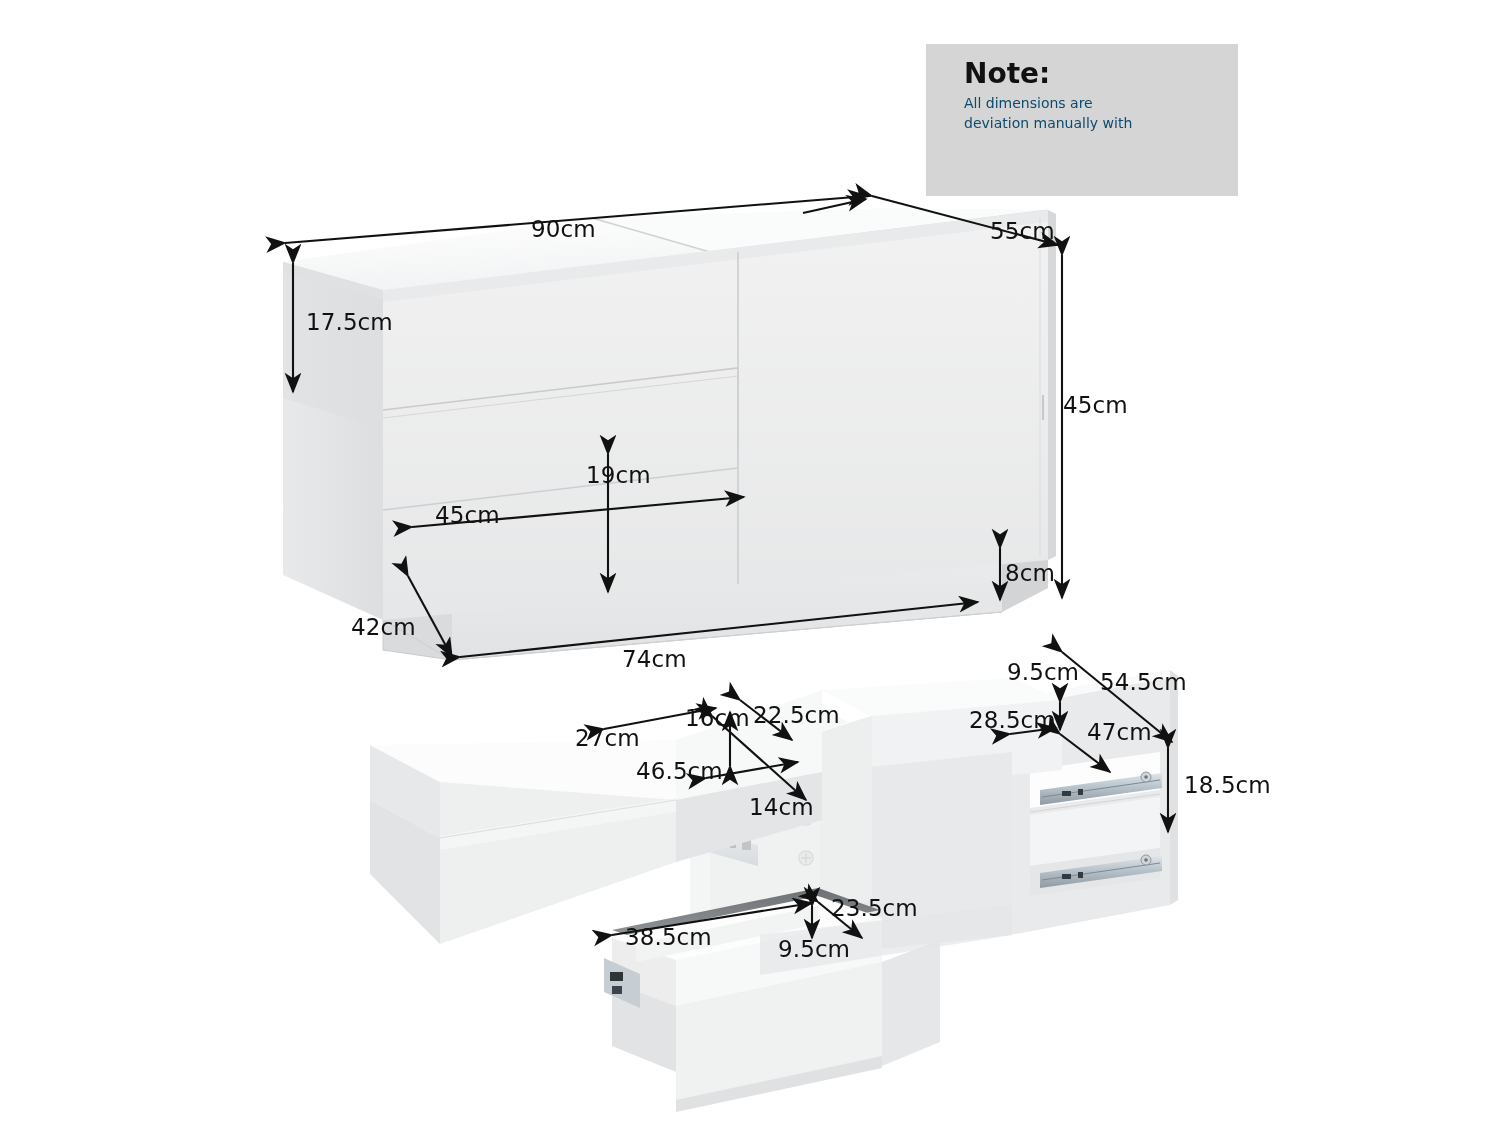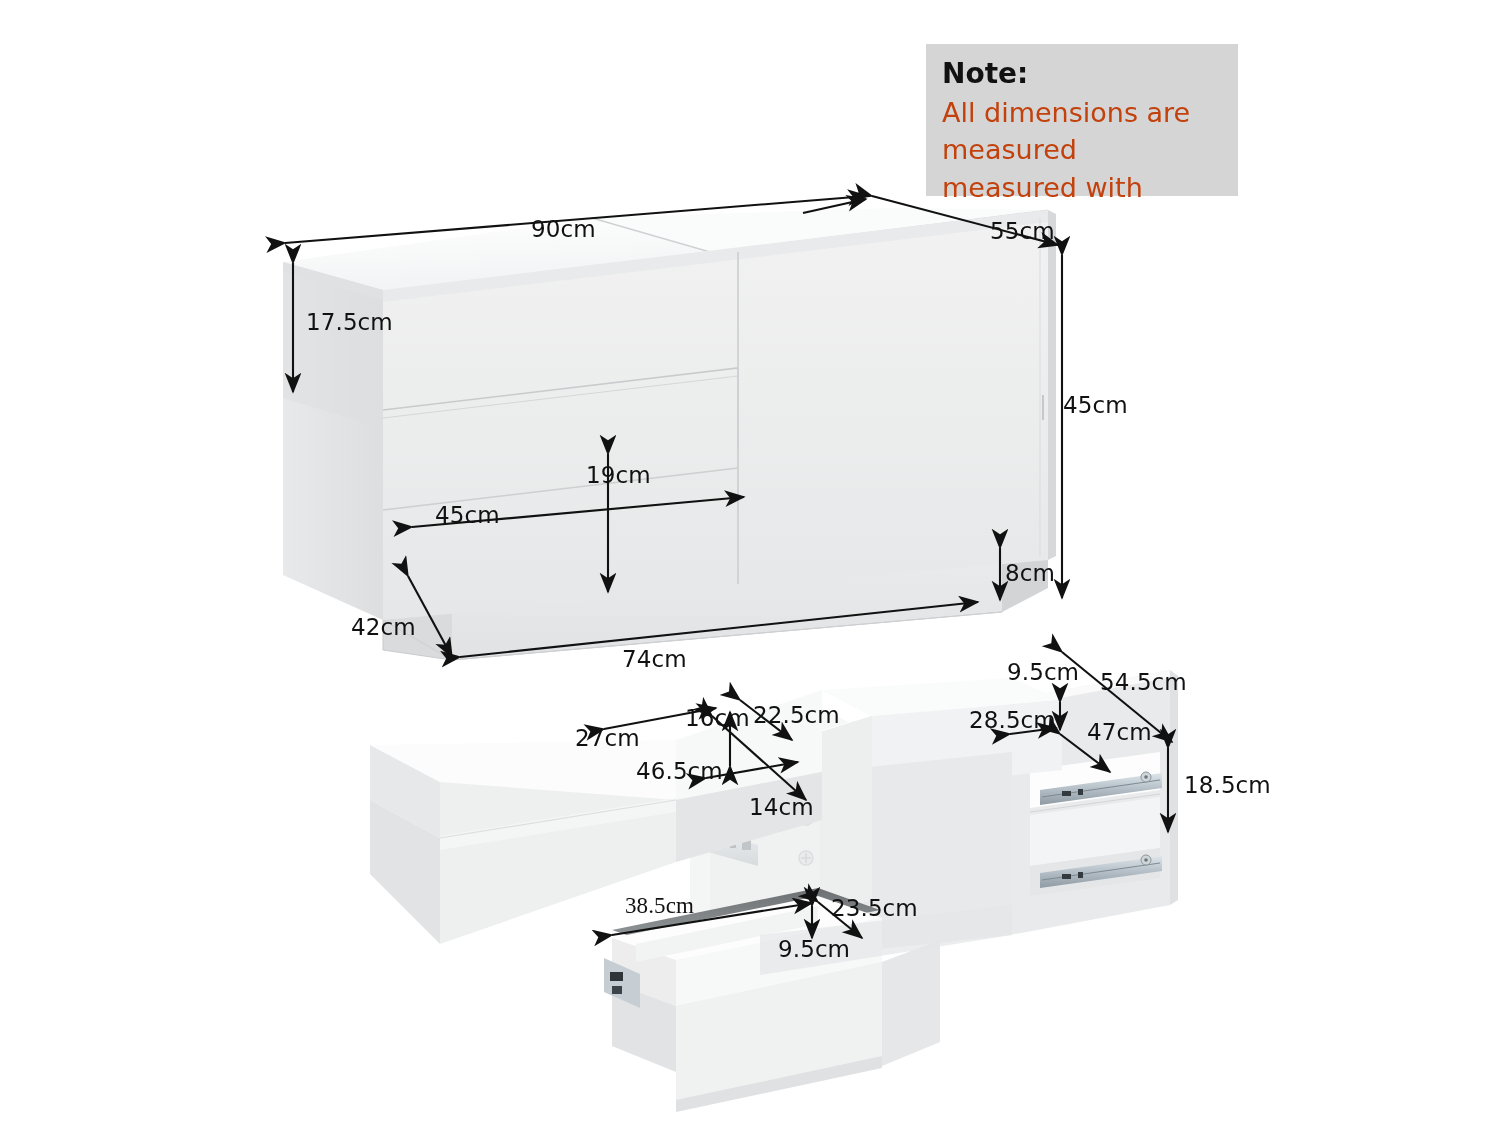--- a/index.html
+++ b/index.html
@@ -4,23 +4,23 @@
 <style>
   html,body{margin:0;padding:0;background:#ffffff;}
   body{width:1500px;height:1125px;position:relative;overflow:hidden;
        font-family:"DejaVu Sans","Liberation Sans",sans-serif;color:#111;}
   .stage{position:absolute;left:0;top:0;width:1500px;height:1125px;}
   svg.layer{position:absolute;left:0;top:0;width:1500px;height:1125px;overflow:visible;}
   .dimlabel{position:absolute;font-size:23px;font-weight:400;color:#111;
             white-space:nowrap;letter-spacing:.1px;line-height:1;}
   
   .notebox{position:absolute;left:926px;top:44px;width:312px;height:152px;
-           background:#d5d5d5;padding:14px 18px 0 16px;box-sizing:border-box;}
+           background:#d5d5d5;padding:14px 18px 0 38px;box-sizing:border-box;}
   .note-title{font-size:28px;font-weight:bold;color:#111;margin:0 0 4px 0;line-height:1.15;}
-  .note-body{font-size:27px;color:#c2410c;line-height:1.38;margin:0;}
+  .note-body{font-size:14px;color:#0c4a6e;line-height:1.38;margin:0;}
   
   .badge{position:absolute;left:748px;top:141px;width:100px;height:113px;}
   .badge-num{position:absolute;left:0;top:30px;width:100px;text-align:center;
              font-size:30px;font-weight:bold;color:#111;line-height:1;}
   .badge-unit{position:absolute;left:0;top:60px;width:100px;text-align:center;
               font-size:22px;font-weight:bold;color:#111;line-height:1;}
 </style>
 </head>
 <body>
 
@@ -261,24 +261,24 @@
   <div class="dimlabel" style="left:575px;top:727px;">27cm</div>
   <div class="dimlabel" style="left:685px;top:707px;">16cm</div>
   <div class="dimlabel" style="left:753px;top:704px;">22.5cm</div>
   <div class="dimlabel" style="left:636px;top:760px;">46.5cm</div>
   <div class="dimlabel" style="left:749px;top:796px;">14cm</div>
   <div class="dimlabel" style="left:1007px;top:661px;">9.5cm</div>
   <div class="dimlabel" style="left:1100px;top:671px;">54.5cm</div>
   <div class="dimlabel" style="left:969px;top:709px;">28.5cm</div>
   <div class="dimlabel" style="left:1087px;top:721px;">47cm</div>
   <div class="dimlabel" style="left:1184px;top:774px;">18.5cm</div>
-  <div class="dimlabel" style="left:625px;top:894px;font-family:Liberation Serif, serif;">38.5cm</div>
+  <div class="dimlabel" style="left:625px;top:926px;">38.5cm</div>
   <div class="dimlabel" style="left:831px;top:897px;">23.5cm</div>
   <div class="dimlabel" style="left:778px;top:938px;">9.5cm</div>
 
 
   <div class="notebox">
     <div class="note-title">Note:</div>
     <div class="note-body">All dimensions are</div>
-    <div class="note-body">measured measured with</div>
+    <div class="note-body">deviation manually with</div>
   </div>
 
 </div>
 
 </body></html>

